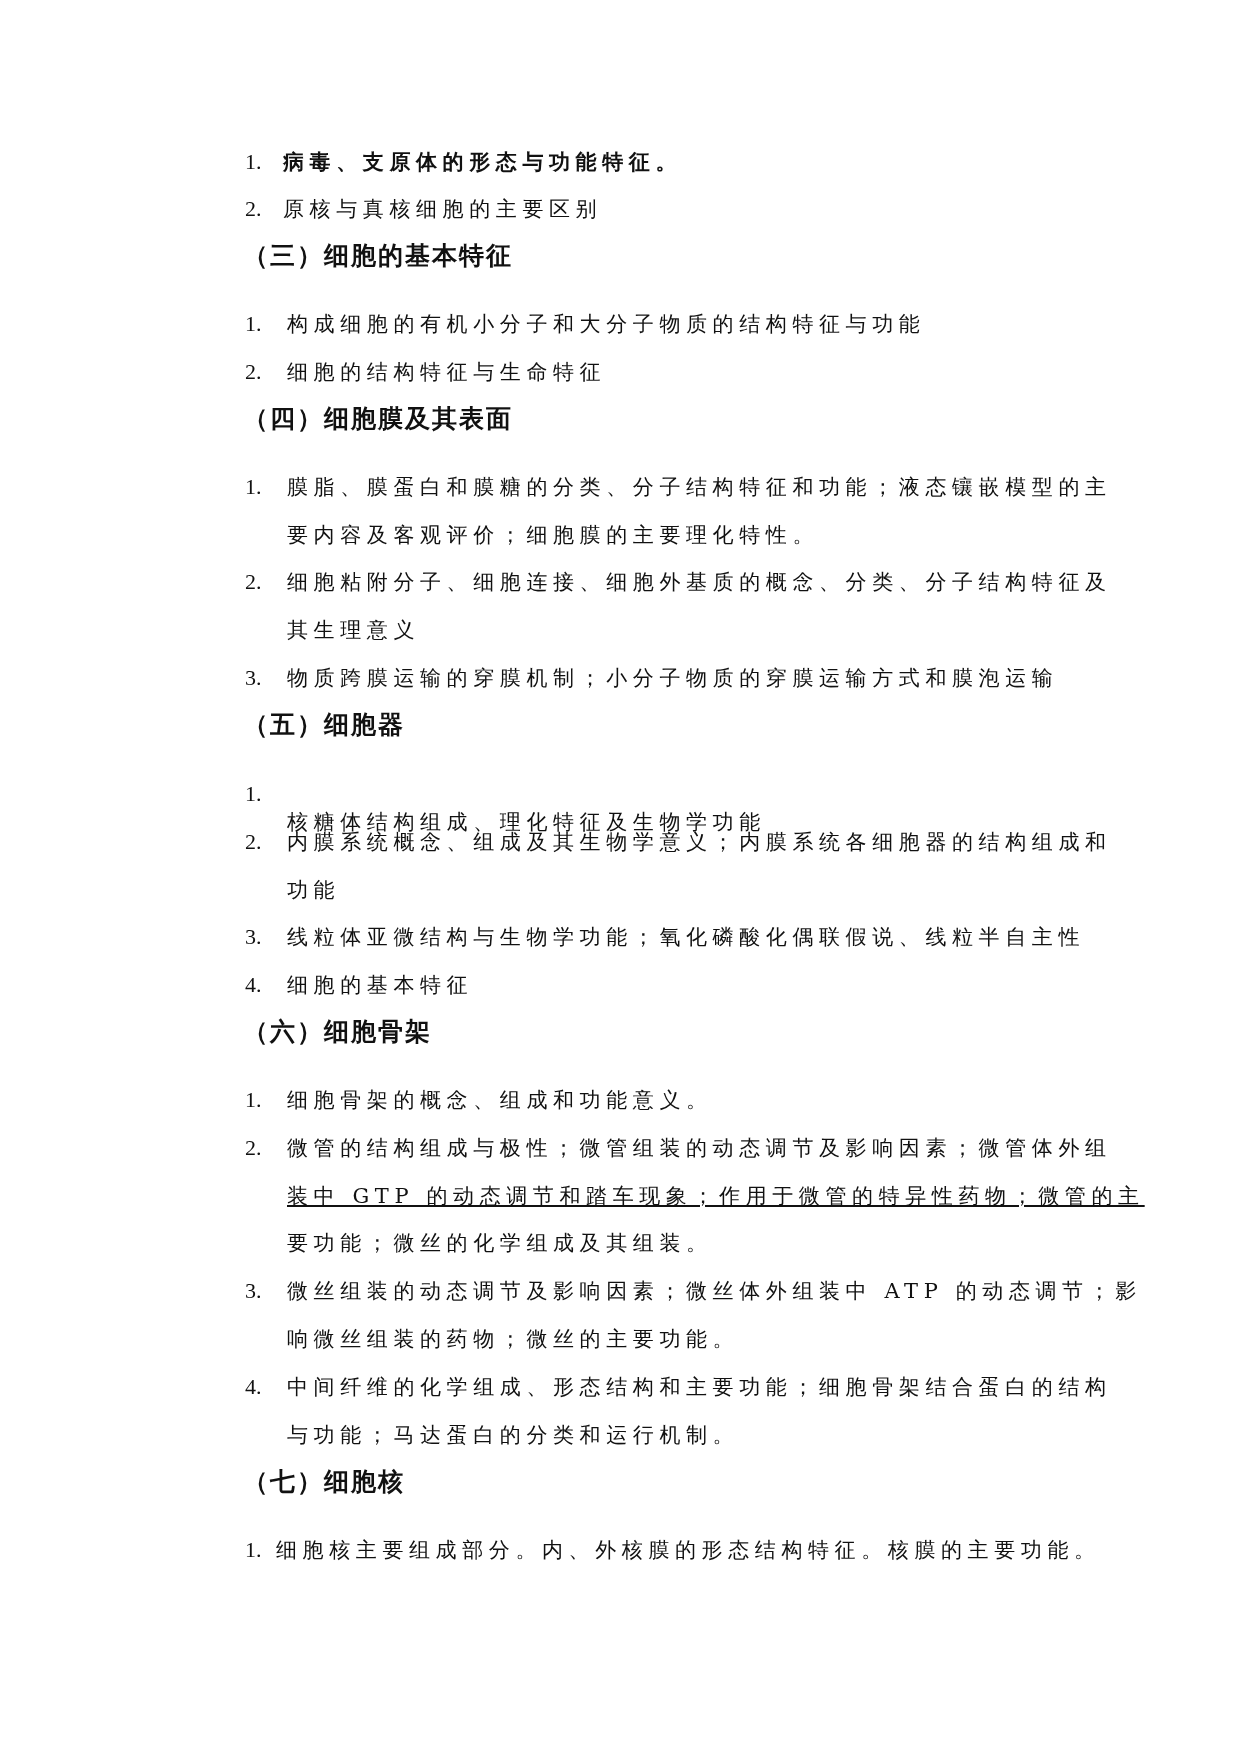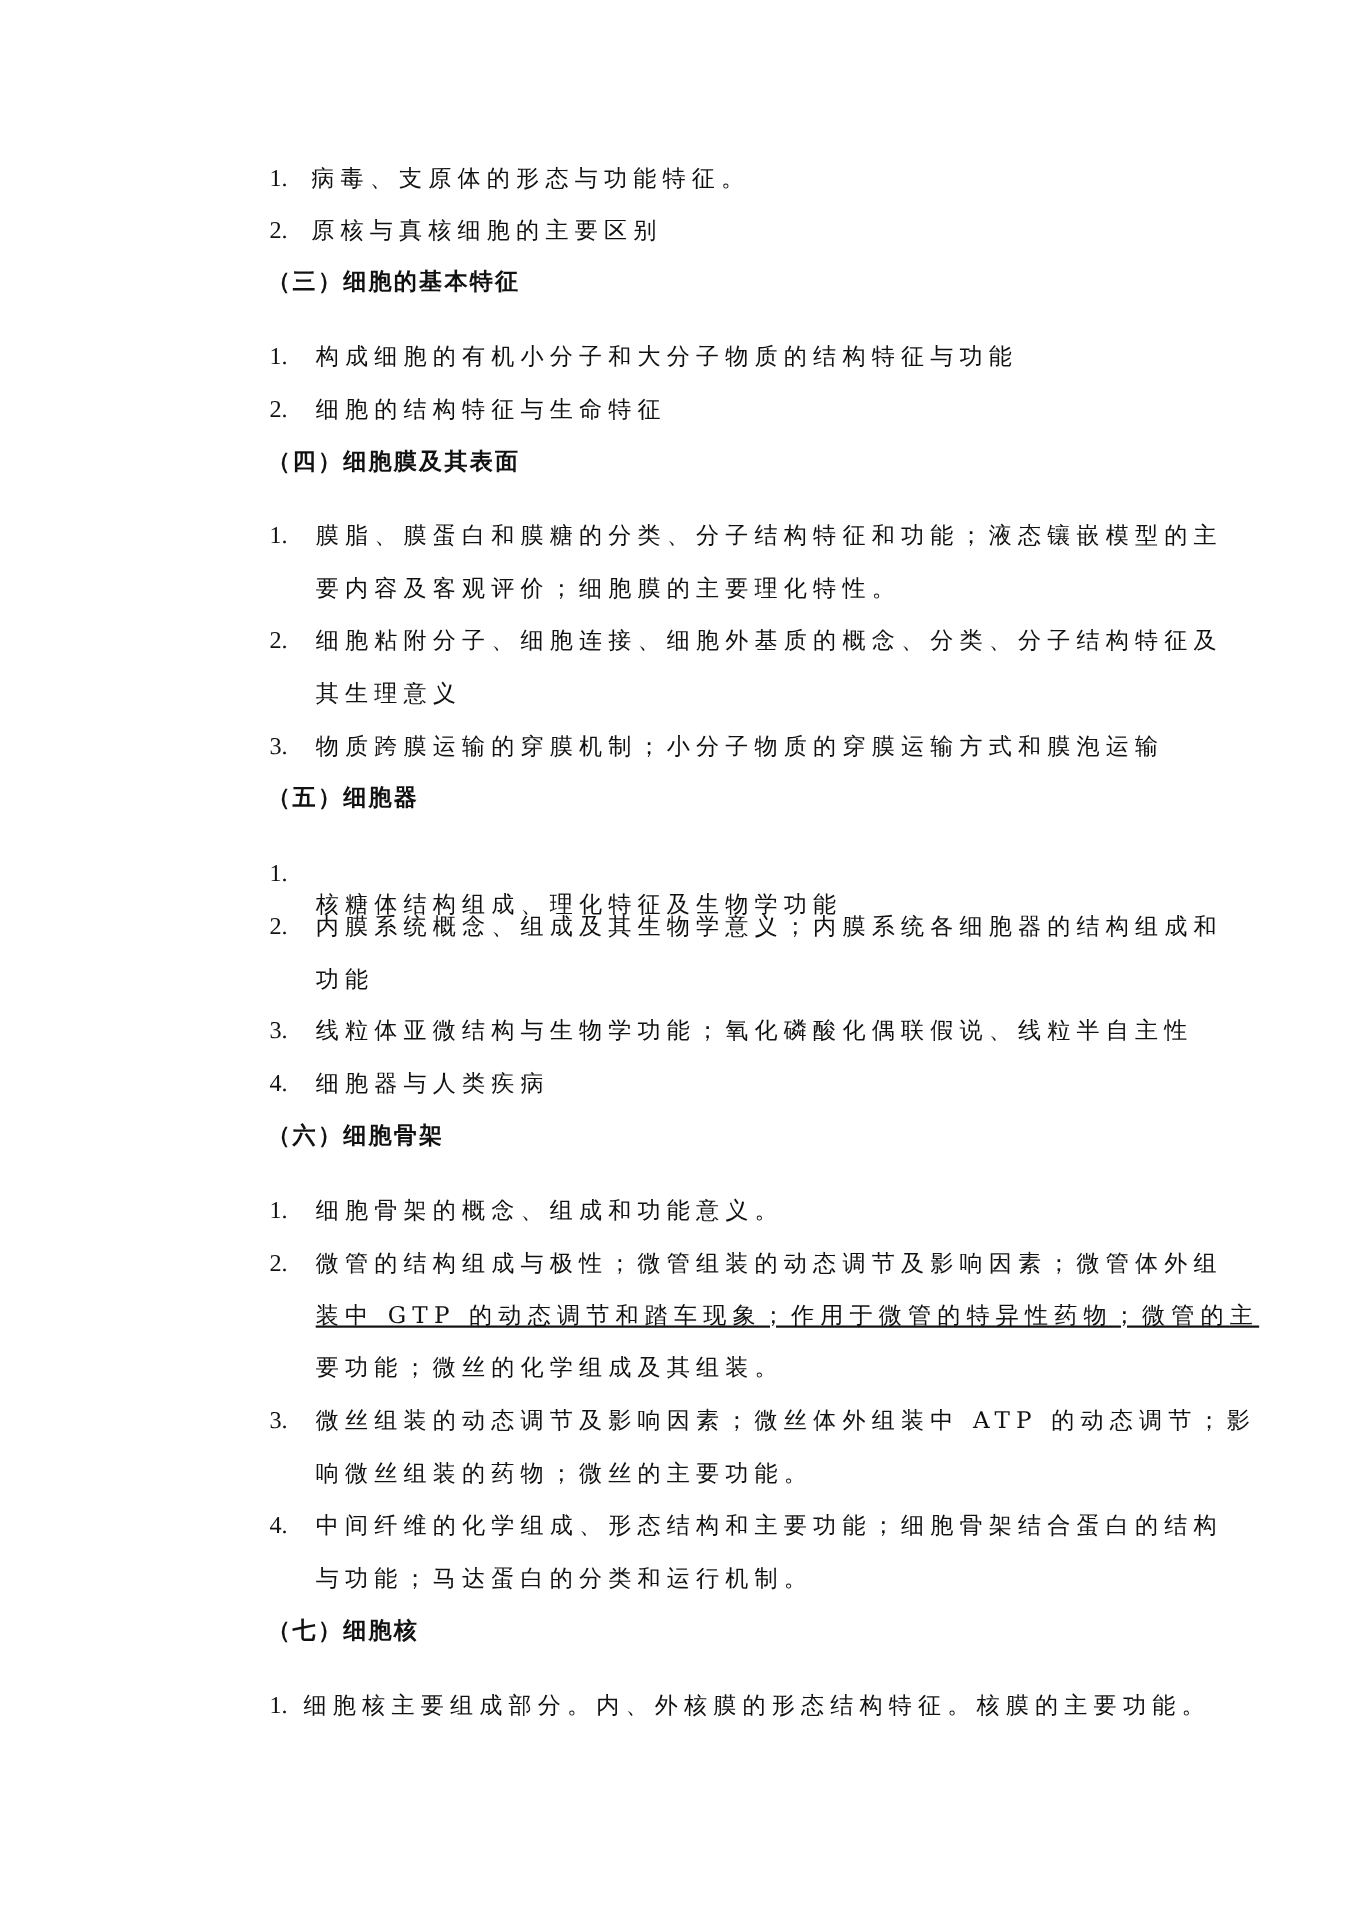--- a/index.html
+++ b/index.html
@@ -2,31 +2,31 @@
 <html><head>
 <meta charset="utf-8">
 <style>
   html, body { margin: 0; padding: 0; background: #ffffff; }
   body { width: 1240px; height: 1754px; position: relative; overflow: hidden;
          font-family: "DejaVu Serif", "Liberation Serif", serif; color: #111111; }
   .page { position: absolute; left: 0; top: 0; width: 1240px; height: 1754px; }
   .line { position: absolute; left: 0; white-space: nowrap; font-size: 21px; line-height: 28px; letter-spacing: 5.6px; }
   .num { position: absolute; left: 245px; letter-spacing: 0; font-family: "Liberation Serif", "DejaVu Serif", serif; font-size: 22px; }
   .txt { position: absolute; }
-  .heading { position: absolute; left: 243px; font-weight: bold; font-size: 21px; letter-spacing: 2px; white-space: nowrap; line-height: 28px;
+  .heading { position: absolute; left: 243px; font-weight: bold; font-size: 25px; letter-spacing: 2px; white-space: nowrap; line-height: 28px;
              font-family: "DejaVu Sans", "Liberation Sans", sans-serif; }
 </style>
 </head>
 <body>
 
 <div class="page" id="page">
     <div>
       <div class="line" style="top: 148px;">
         <span class="num">1.</span>
-        <span class="txt" style="left: 283px;">病毒、支原体的形态与功能特征。</span>
+        <span class="txt" style="left: 283px; font-weight: bold;">病毒、支原体的形态与功能特征。</span>
       </div>
     </div>
     <div>
       <div class="line" style="top: 195px;">
         <span class="num">2.</span>
         <span class="txt" style="left: 283px;">原核与真核细胞的主要区别</span>
       </div>
     </div>
     <div class="heading" style="top: 242px;">（三）细胞的基本特征</div>
     <div>
@@ -84,21 +84,21 @@
     </div>
     <div>
       <div class="line" style="top: 923px;">
         <span class="num">3.</span>
         <span class="txt" style="left: 287px;">线粒体亚微结构与生物学功能；氧化磷酸化偶联假说、线粒半自主性</span>
       </div>
     </div>
     <div>
       <div class="line" style="top: 971px;">
         <span class="num">4.</span>
-        <span class="txt" style="left: 287px;">细胞器与人类疾病</span>
+        <span class="txt" style="left: 287px;">细胞的基本特征</span>
       </div>
     </div>
     <div class="heading" style="top: 1018px;">（六）细胞骨架</div>
     <div>
       <div class="line" style="top: 1086px;">
         <span class="num">1.</span>
         <span class="txt" style="left: 287px;">细胞骨架的概念、组成和功能意义。</span>
       </div>
     </div>
     <div>

